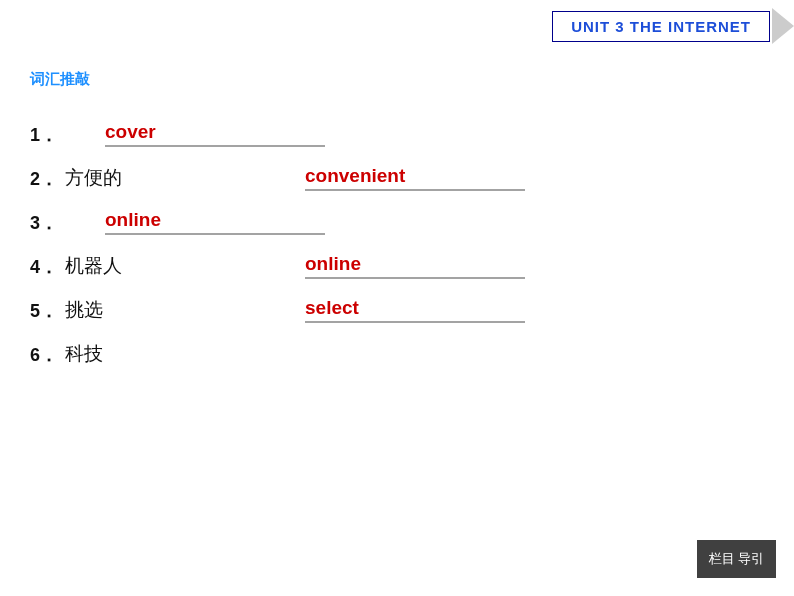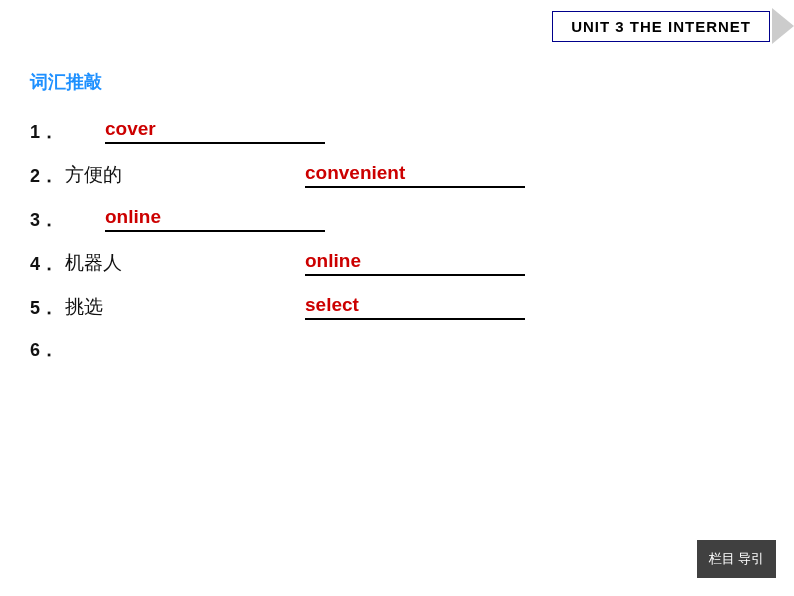--- a/index.html
+++ b/index.html
@@ -21,21 +21,21 @@
       display: flex;
       align-items: center;
     }
 
     .header-box {
       border: 1.5px solid #00008B;
       padding: 6px 18px;
       font-family: Arial, sans-serif;
       font-weight: bold;
       font-size: 15px;
-      color: #000000;
+      color: #1d4ed8;
       letter-spacing: 1px;
       background: #fff;
     }
 
     .header-arrow {
       width: 0;
       height: 0;
       border-top: 18px solid transparent;
       border-bottom: 18px solid transparent;
       border-left: 22px solid #ccc;
@@ -45,23 +45,23 @@
     
     .main {
       position: absolute;
       top: 70px;
       left: 30px;
       right: 30px;
     }
 
     .section-title {
       color: #1E90FF;
-      font-size: 18px;
+      font-size: 15px;
       font-weight: bold;
-      margin-bottom: 24px;
+      margin-bottom: 32px;
       font-family: "SimHei", "黑体", sans-serif;
     }
 
     .vocab-list {
       display: flex;
       flex-direction: column;
       gap: 0px;
     }
 
     .vocab-item {
@@ -93,21 +93,21 @@
       margin-left: 40px;
     }
 
     .vocab-answer {
       font-size: 19px;
       font-weight: bold;
       color: #cc0000;
       font-family: Arial, sans-serif;
       padding-bottom: 2px;
       min-width: 220px;
-      border-bottom: 2px solid #000000;
+      border-bottom: 2px solid #a3a3a3;
       display: block;
     }
 
     
     .nav-button {
       position: absolute;
       bottom: 18px;
       right: 18px;
       background: #404040;
       color: #fff;
@@ -161,18 +161,19 @@
       </div>
       <div class="vocab-item">
         <span class="vocab-num">5．</span>
         <span class="vocab-chinese">挑选</span>
         <div class="vocab-answer-wrap">
           <span class="vocab-answer">select</span>
         </div>
       </div>
       <div class="vocab-item">
         <span class="vocab-num">6．</span>
+        <span class="vocab-chinese">科技</span>
       </div>
     </div>
 </div>
 
 <button class="nav-button">栏目
 导引</button>
 
 </body></html>

